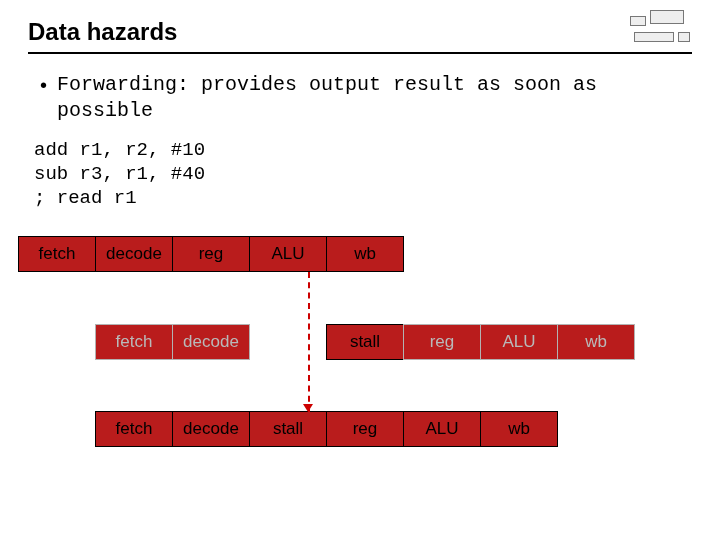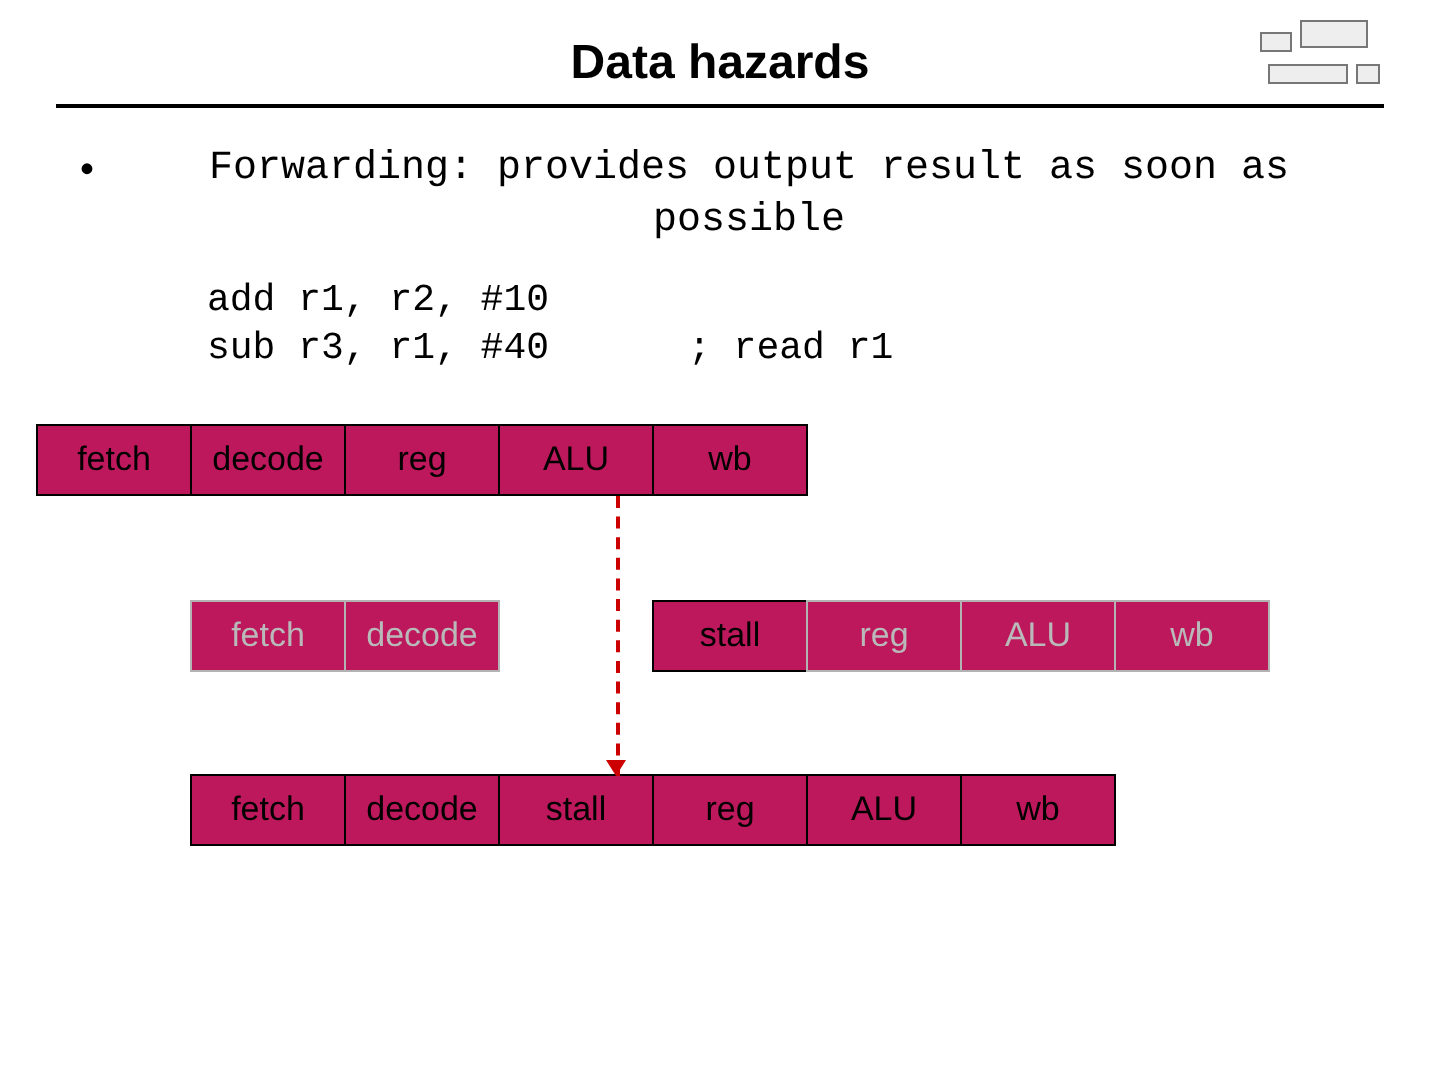--- a/index.html
+++ b/index.html
@@ -1,15 +1,15 @@
 <!DOCTYPE html>
 <html><head>
 <meta charset="utf-8">
 <style>
-  * { margin: 0; padding: 0; box-sizing: border-box; text-align: center; }
+  * { margin: 0; padding: 0; box-sizing: border-box; }
   body {
     width: 720px;
     height: 540px;
     background: #fff;
     font-family: Verdana, Geneva, sans-serif;
     position: relative;
     padding: 18px 28px;
   }
   .title {
     font-size: 24px;
@@ -36,37 +36,37 @@
     color: #000;
     font-family: Liberation Mono, monospace;
   }
   .code-rows {
     font-family: "Courier New", monospace;
     font-size: 19px;
     line-height: 24px;
     margin-bottom: 26px;
     padding-left: 6px;
   }
-  .code-row { display: flex; }
+  .code-row { display: flex; flex-direction: column; }
   .code-left { width: 310px; white-space: pre; }
   .code-right { white-space: pre; }
   .pipe-area {
     position: relative;
     height: 260px;
   }
   .pipe-row {
     position: absolute;
     display: flex;
     height: 36px;
   }
   .cell {
     width: 78px;
     height: 36px;
     border: 1px solid #000;
-    background: #be185d;
+    background: #b91c1c;
     display: flex;
     align-items: center;
     justify-content: center;
     font-size: 17px;
     font-family: Verdana, Geneva, sans-serif;
     margin-left: -1px;
   }
   .cell:first-child { margin-left: 0; }
   .cell.mono { font-family: Liberation Sans, sans-serif; font-size: 17px; }
   .cell.faded { color: #b9b9b9; border-color: #b3b3b3; }

